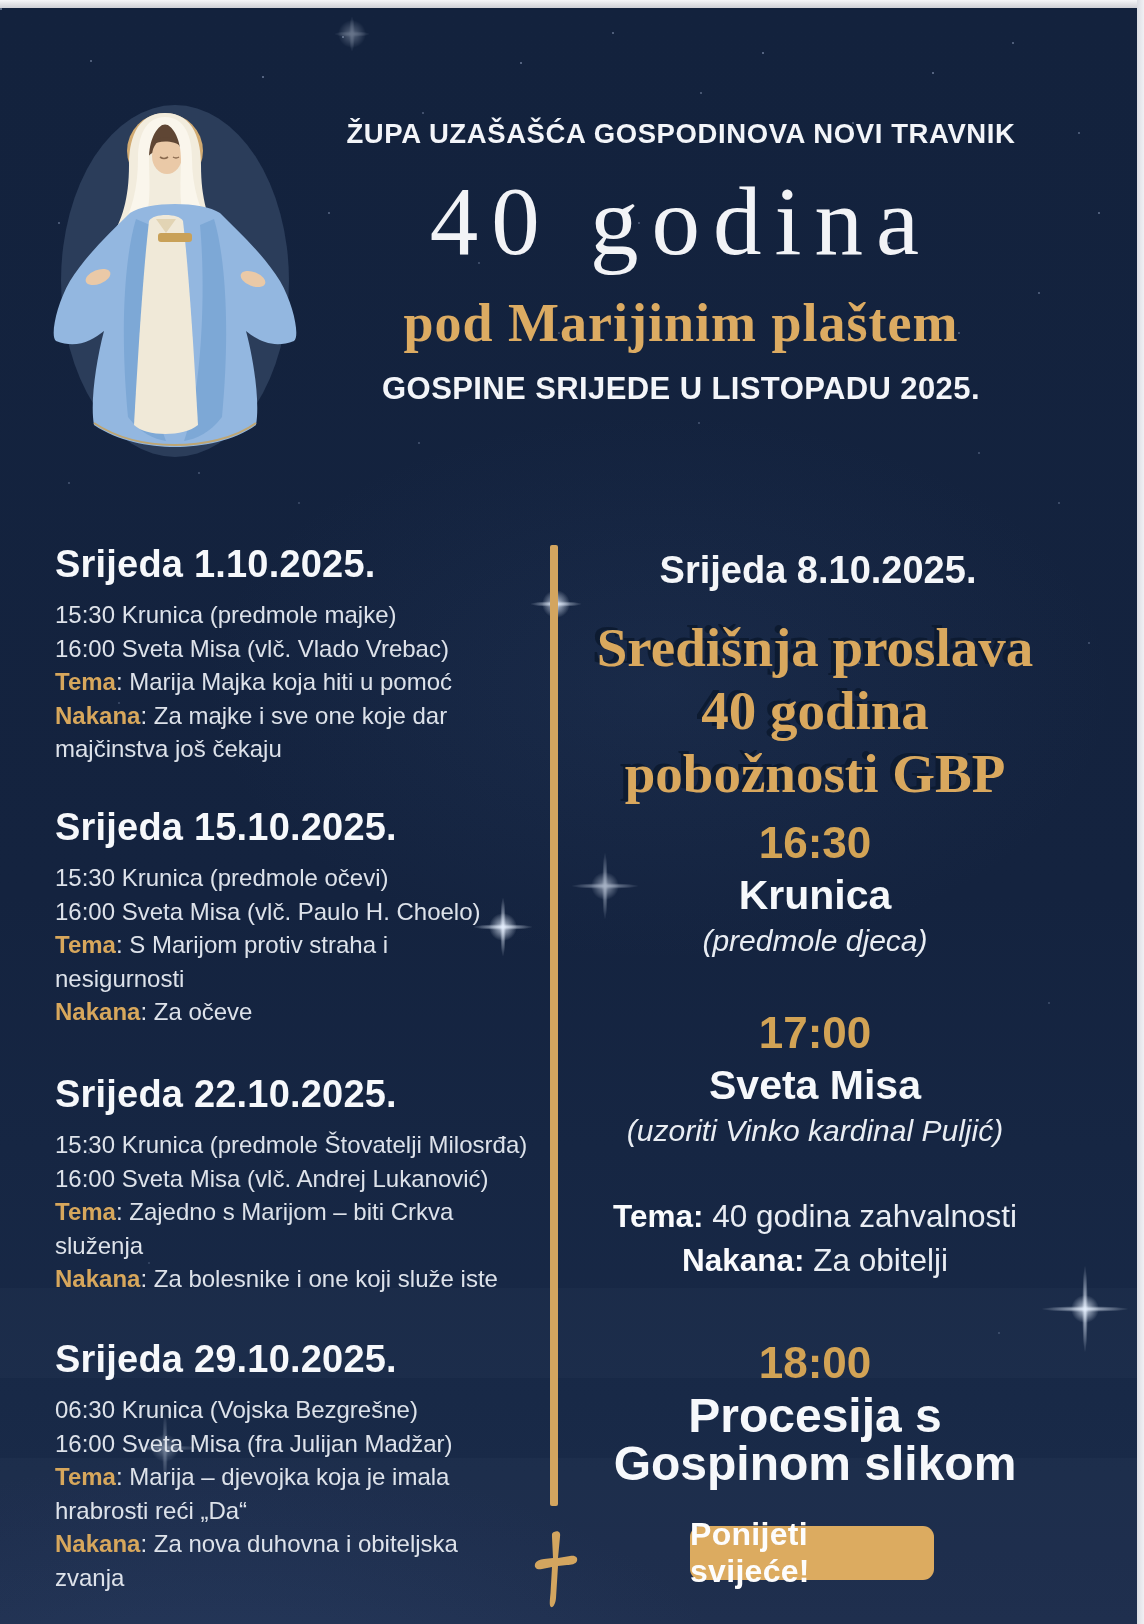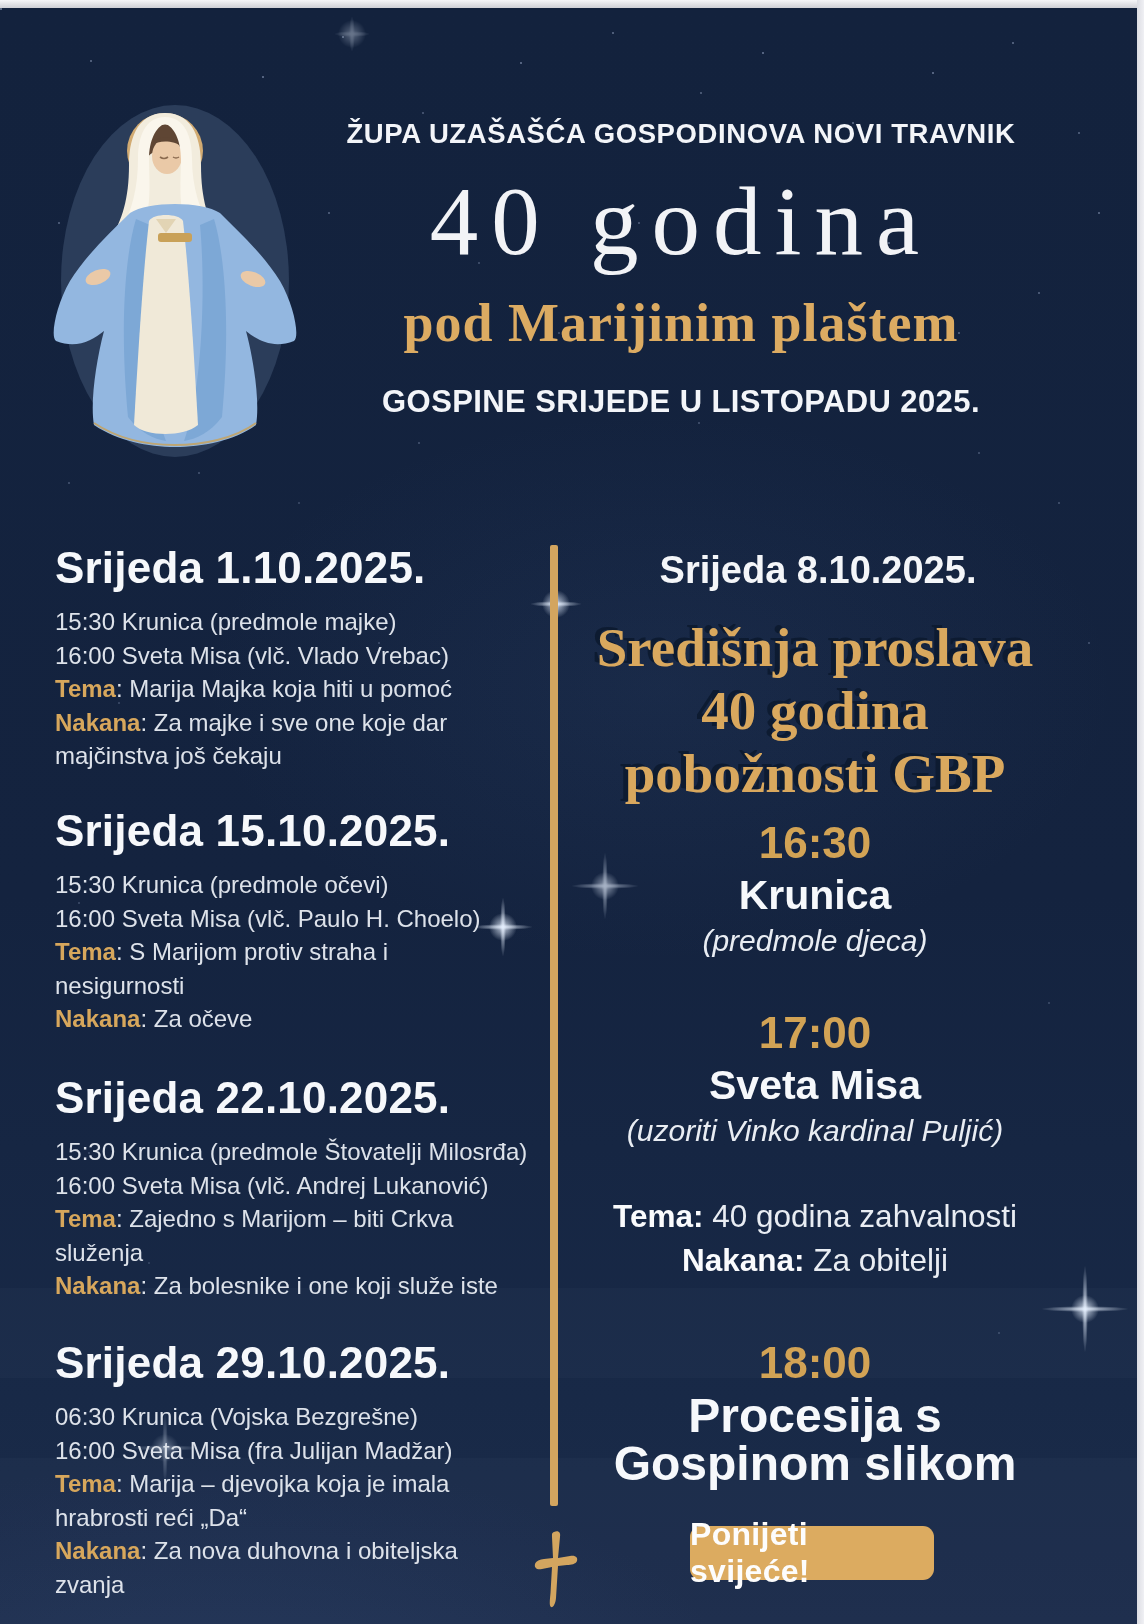--- a/index.html
+++ b/index.html
@@ -56,26 +56,26 @@
   
   .header{position:absolute;left:300px;top:0;width:762px;text-align:center;color:#f3f5f9;}
   .parish{position:absolute;left:0;top:110px;width:100%;
     font-size:27.5px;font-weight:700;letter-spacing:.6px;}
   .big-title{position:absolute;left:0;top:158px;width:100%;
     font-family:"Liberation Serif", serif;font-weight:400;
     font-size:97px;letter-spacing:13px;color:#f2f3f6;}
   .sub-title{position:absolute;left:0;top:284px;width:100%;
     font-family:"Liberation Serif", serif;font-weight:700;
     font-size:54px;letter-spacing:1px;color:#dcab62;}
-  .tagline{position:absolute;left:0;top:376px;width:100%;
+  .tagline{position:absolute;left:0;top:363px;width:100%;
     font-size:31px;font-weight:700;letter-spacing:.4px;}
   
   .left-col{position:absolute;left:55px;top:0;width:452px;color:#dde2ea;}
   .event{position:absolute;left:0;width:452px;}
-  .event h3{margin:0 0 12px 0;font-size:44px;font-weight:700;color:#f6f8fb;letter-spacing:.2px;}
+  .event h3{margin:0 0 12px 0;font-size:38px;font-weight:700;color:#f6f8fb;letter-spacing:.2px;}
   .eline{font-size:24px;line-height:33.5px;font-weight:400;color:#dde2ea;}
   .nowrap{white-space:nowrap;}
   .glabel{color:#d7a75c;font-weight:700;}
   
   .divider{position:absolute;left:550px;top:537px;width:8px;height:961px;
     background:#d3a55f;border-radius:2px;}
   .cross{position:absolute;left:532px;top:1520px;}
   
   .right-col{position:absolute;left:577px;top:0;width:476px;text-align:center;color:#f4f6f9;}
   .r-date{position:absolute;left:3px;top:541px;width:100%;font-size:38px;font-weight:700;}

